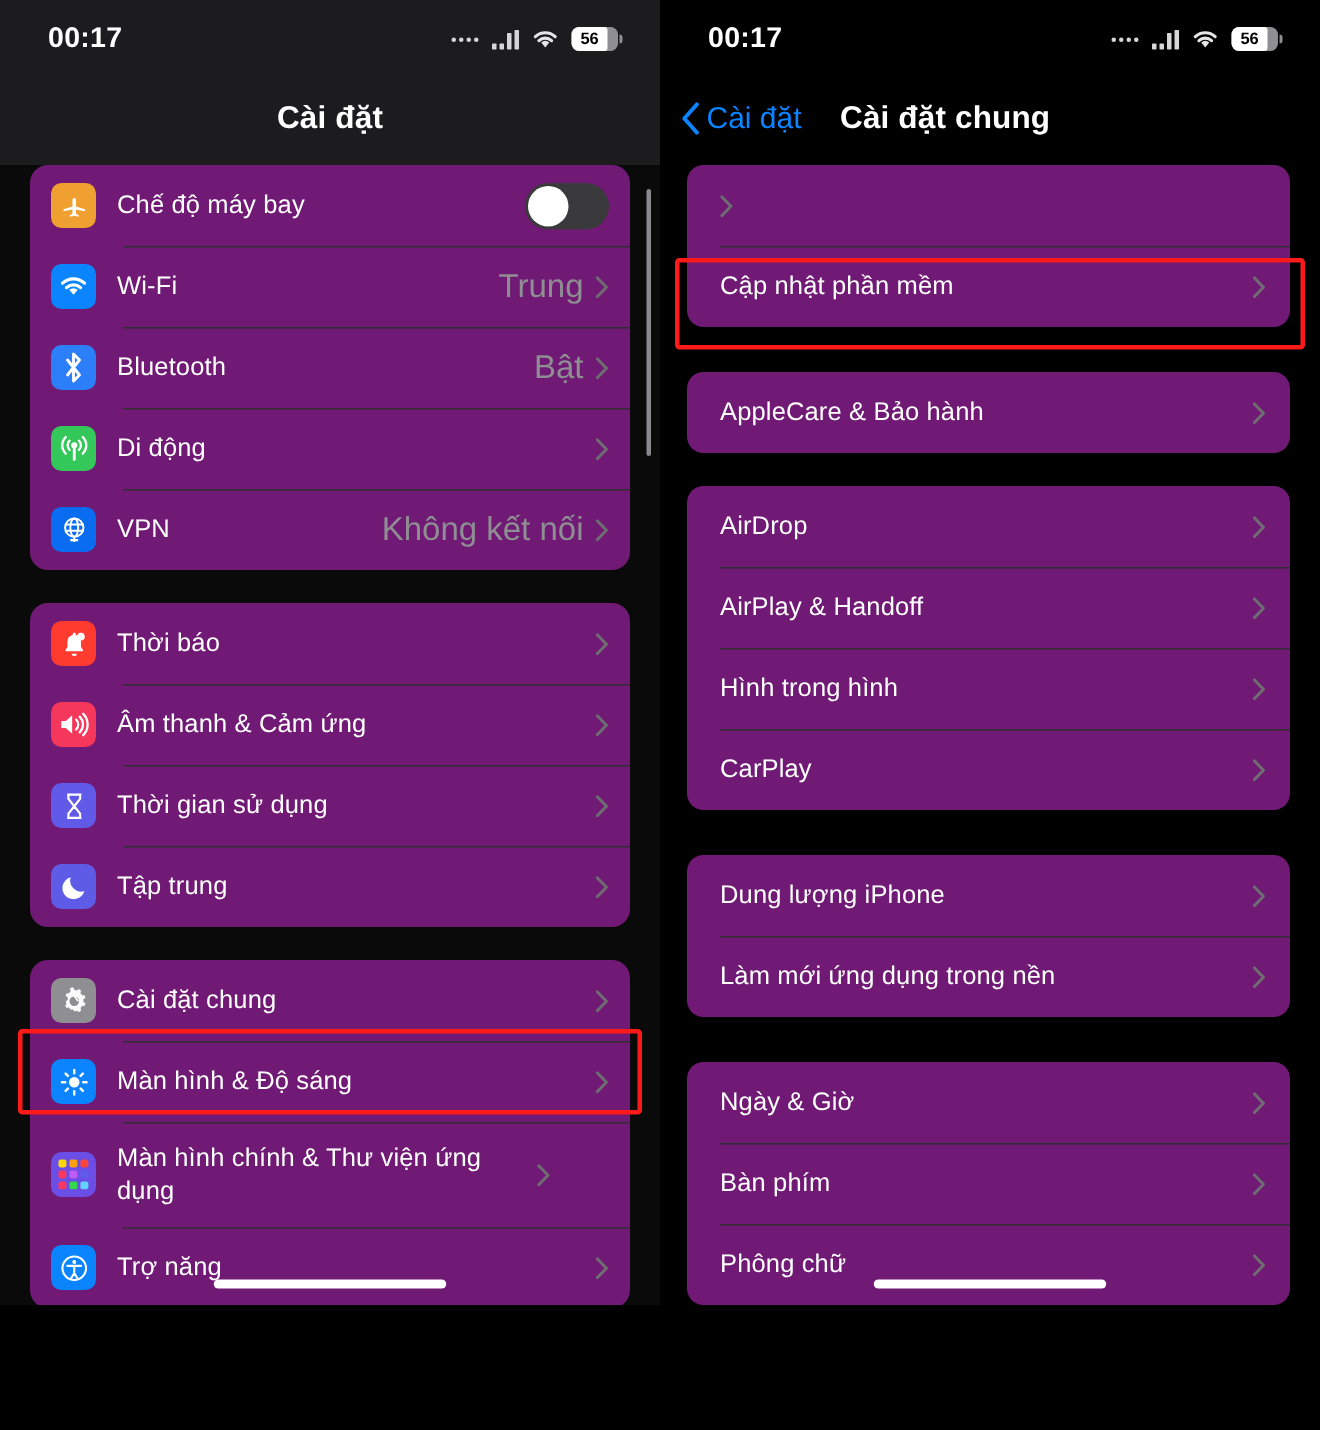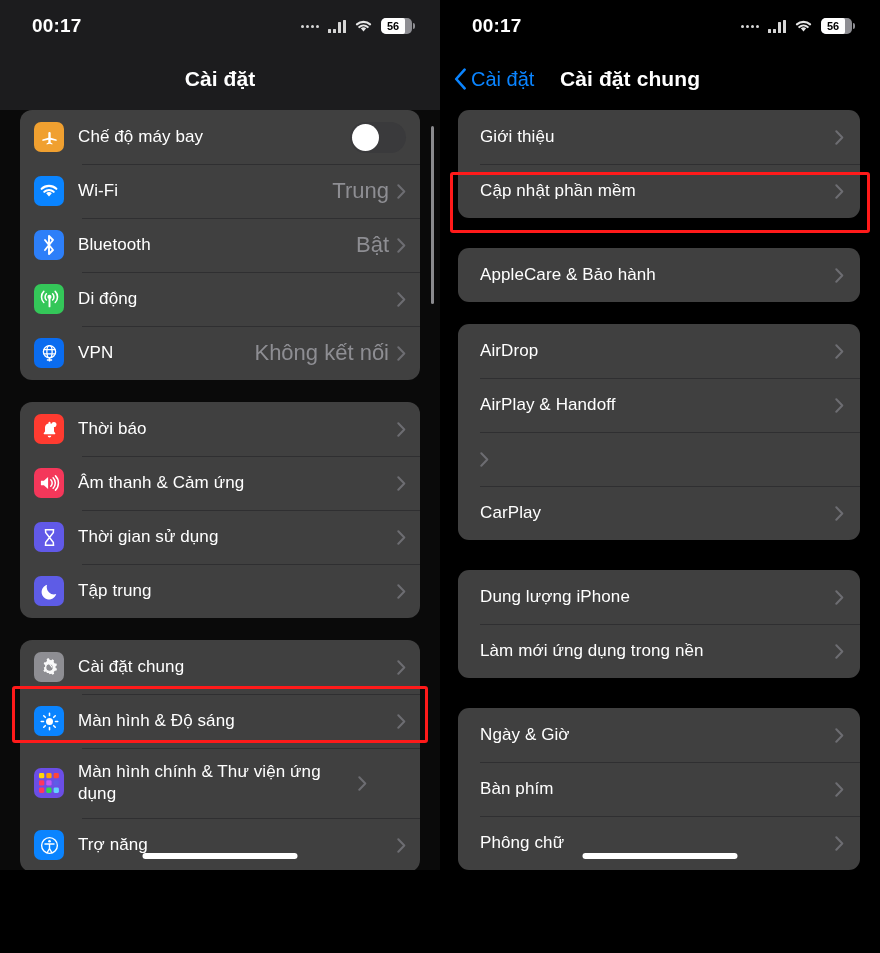--- a/index.html
+++ b/index.html
@@ -82,21 +82,21 @@
     color: #0a84ff; font-size: 20px; margin-left: 14px;
     cursor: pointer;
   }
   .back svg { display: block; }
 
   
   .body { padding: 0 0 0 0; position: relative; height: calc(953px - 110px); }
   .phone.left .body { background: #0a0a0a; }
 
   .group {
-    background: #404040;
+    background: #701a75;
     border-radius: 12px;
     margin: 0 20px 22px 20px;
     overflow: hidden;
   }
   .phone.right .group { margin: 0 20px 22px 18px; border-radius: 11px; }
 
   .row {
     display: flex; align-items: center;
     min-height: 54px;
     padding: 0 14px 0 14px;
@@ -467,21 +467,20 @@
         </span>
         <span>Cài đặt</span>
       </div>
       <div class="nav-title">Cài đặt chung</div>
     </div>
 
     <div class="body">
 
       <div class="group">
         <div class="row">
-          <div class="label">Giới thiệu</div>
           <div class="chev">
             <svg width="9" height="15" viewBox="0 0 9 15">
                 <path d="M1.3 1.3 L7.3 7.5 L1.3 13.7" stroke="#6d6d72" stroke-width="2" fill="none" stroke-linecap="round" stroke-linejoin="round"></path>
               </svg>
           </div>
         </div>
         <div class="row">
           <div class="label">Cập nhật phần mềm</div>
           <div class="chev">
             <svg width="9" height="15" viewBox="0 0 9 15">
@@ -513,20 +512,21 @@
         </div>
         <div class="row">
           <div class="label">AirPlay &amp; Handoff</div>
           <div class="chev">
             <svg width="9" height="15" viewBox="0 0 9 15">
                 <path d="M1.3 1.3 L7.3 7.5 L1.3 13.7" stroke="#6d6d72" stroke-width="2" fill="none" stroke-linecap="round" stroke-linejoin="round"></path>
               </svg>
           </div>
         </div>
         <div class="row">
+          <div class="label">Hình trong hình</div>
           <div class="chev">
             <svg width="9" height="15" viewBox="0 0 9 15">
                 <path d="M1.3 1.3 L7.3 7.5 L1.3 13.7" stroke="#6d6d72" stroke-width="2" fill="none" stroke-linecap="round" stroke-linejoin="round"></path>
               </svg>
           </div>
         </div>
         <div class="row">
           <div class="label">CarPlay</div>
           <div class="chev">
             <svg width="9" height="15" viewBox="0 0 9 15">

